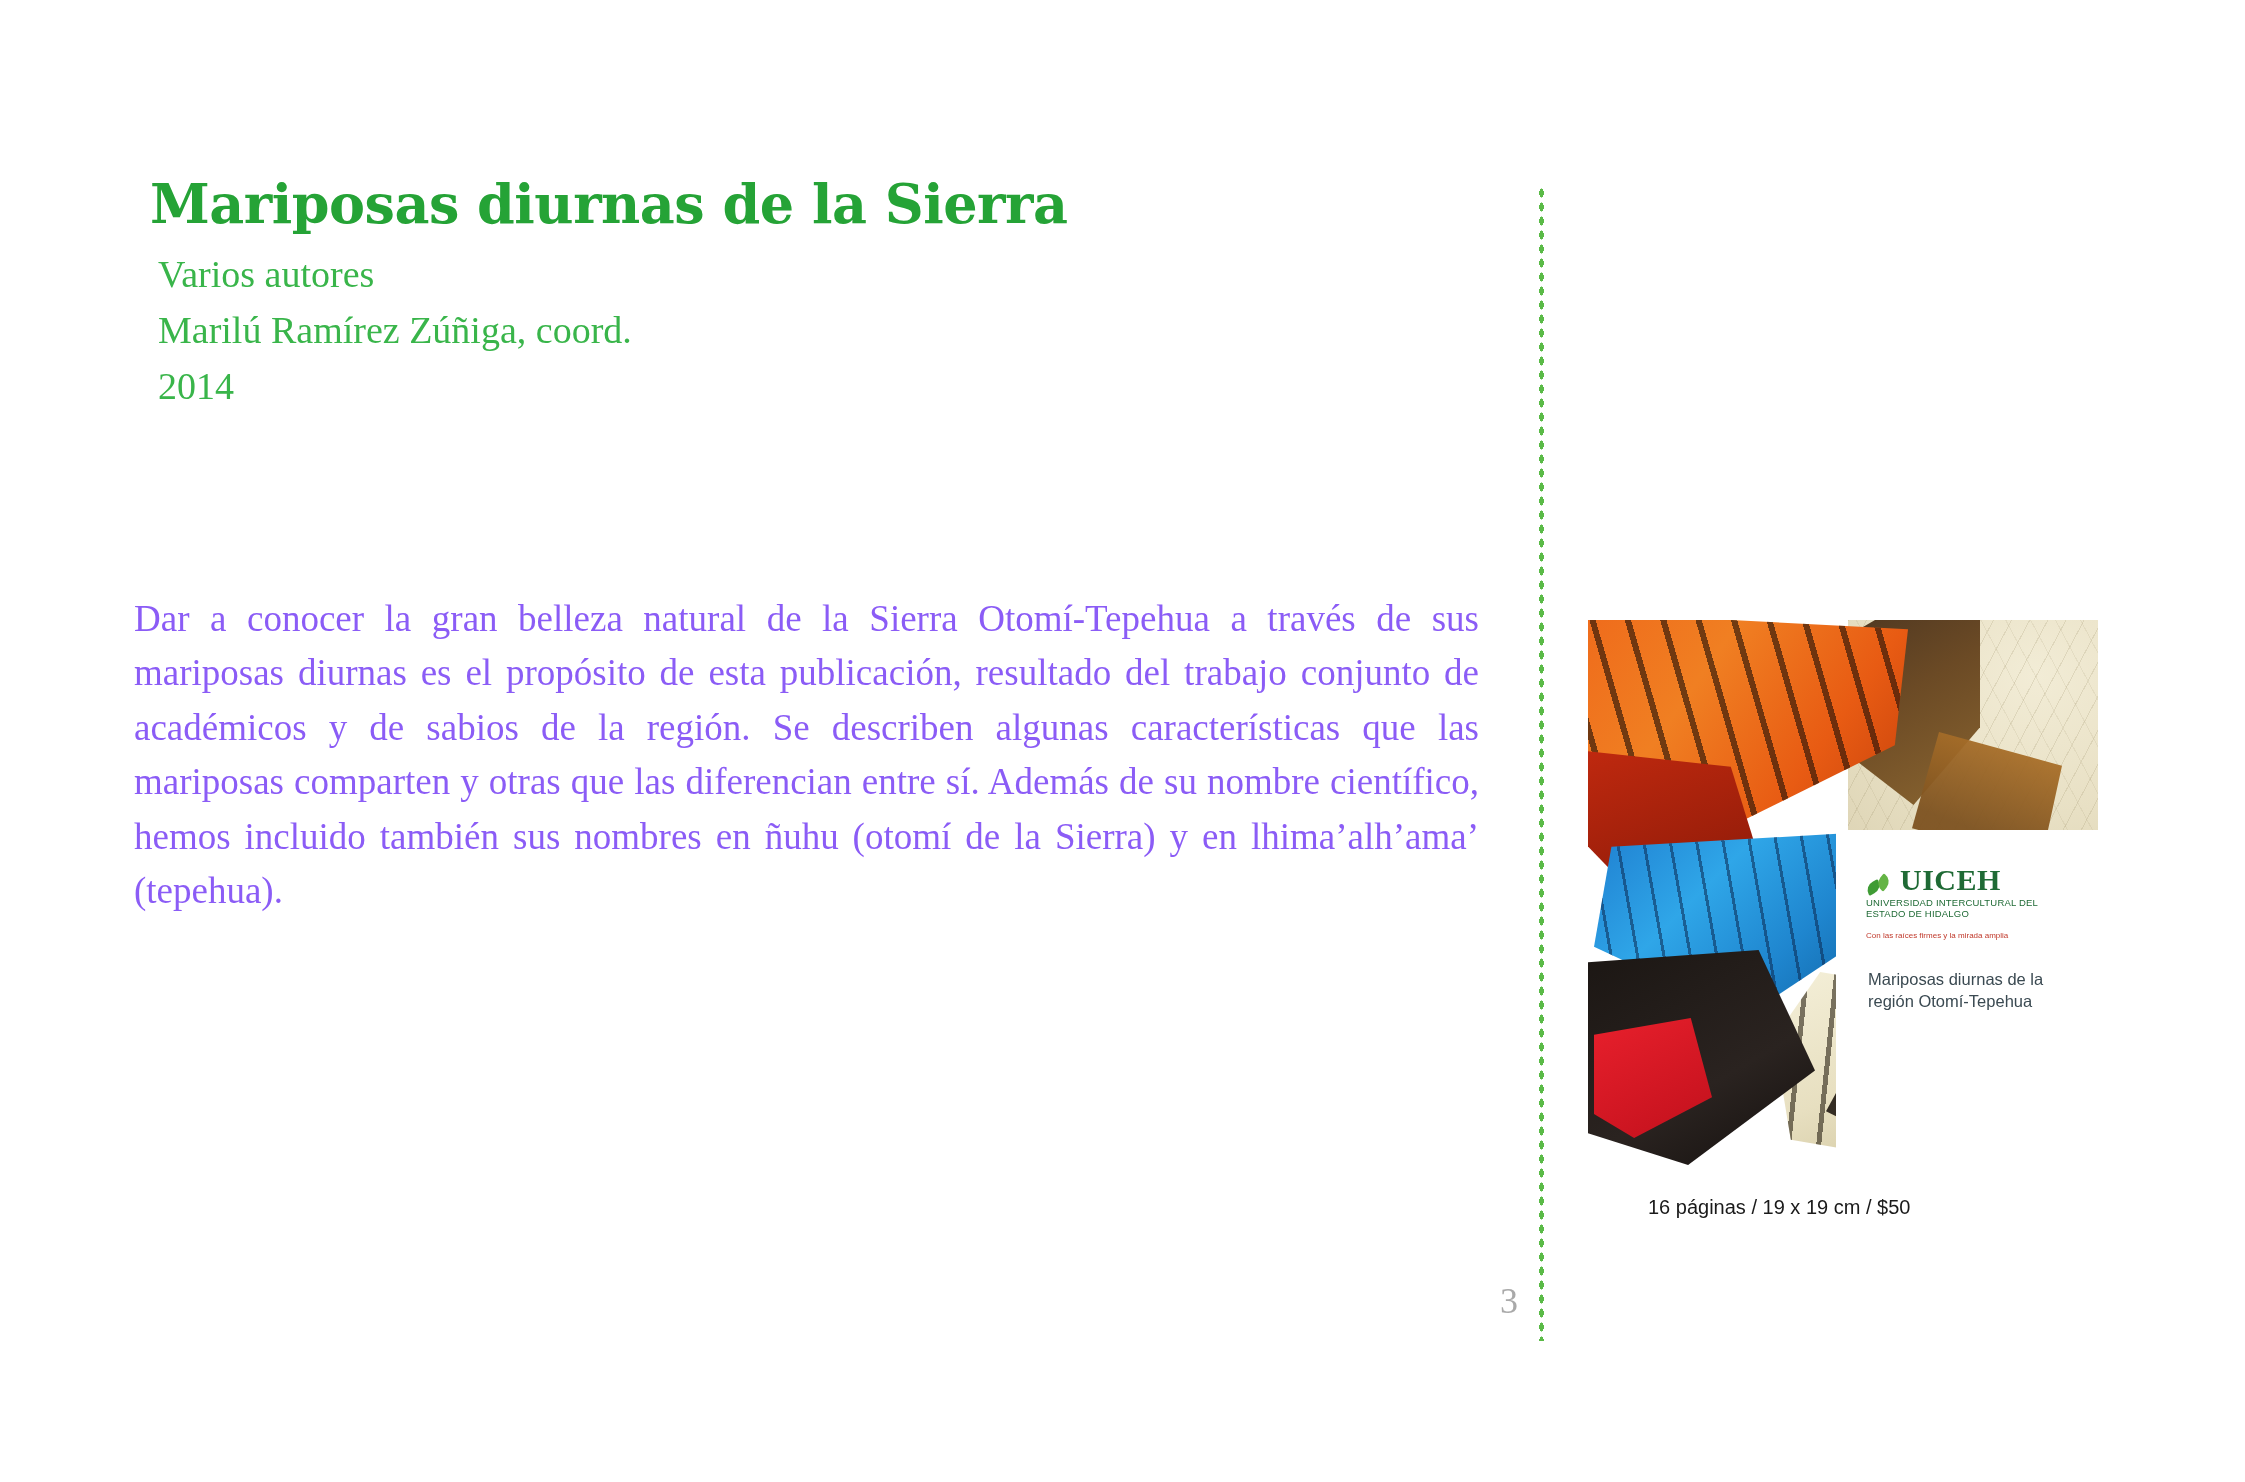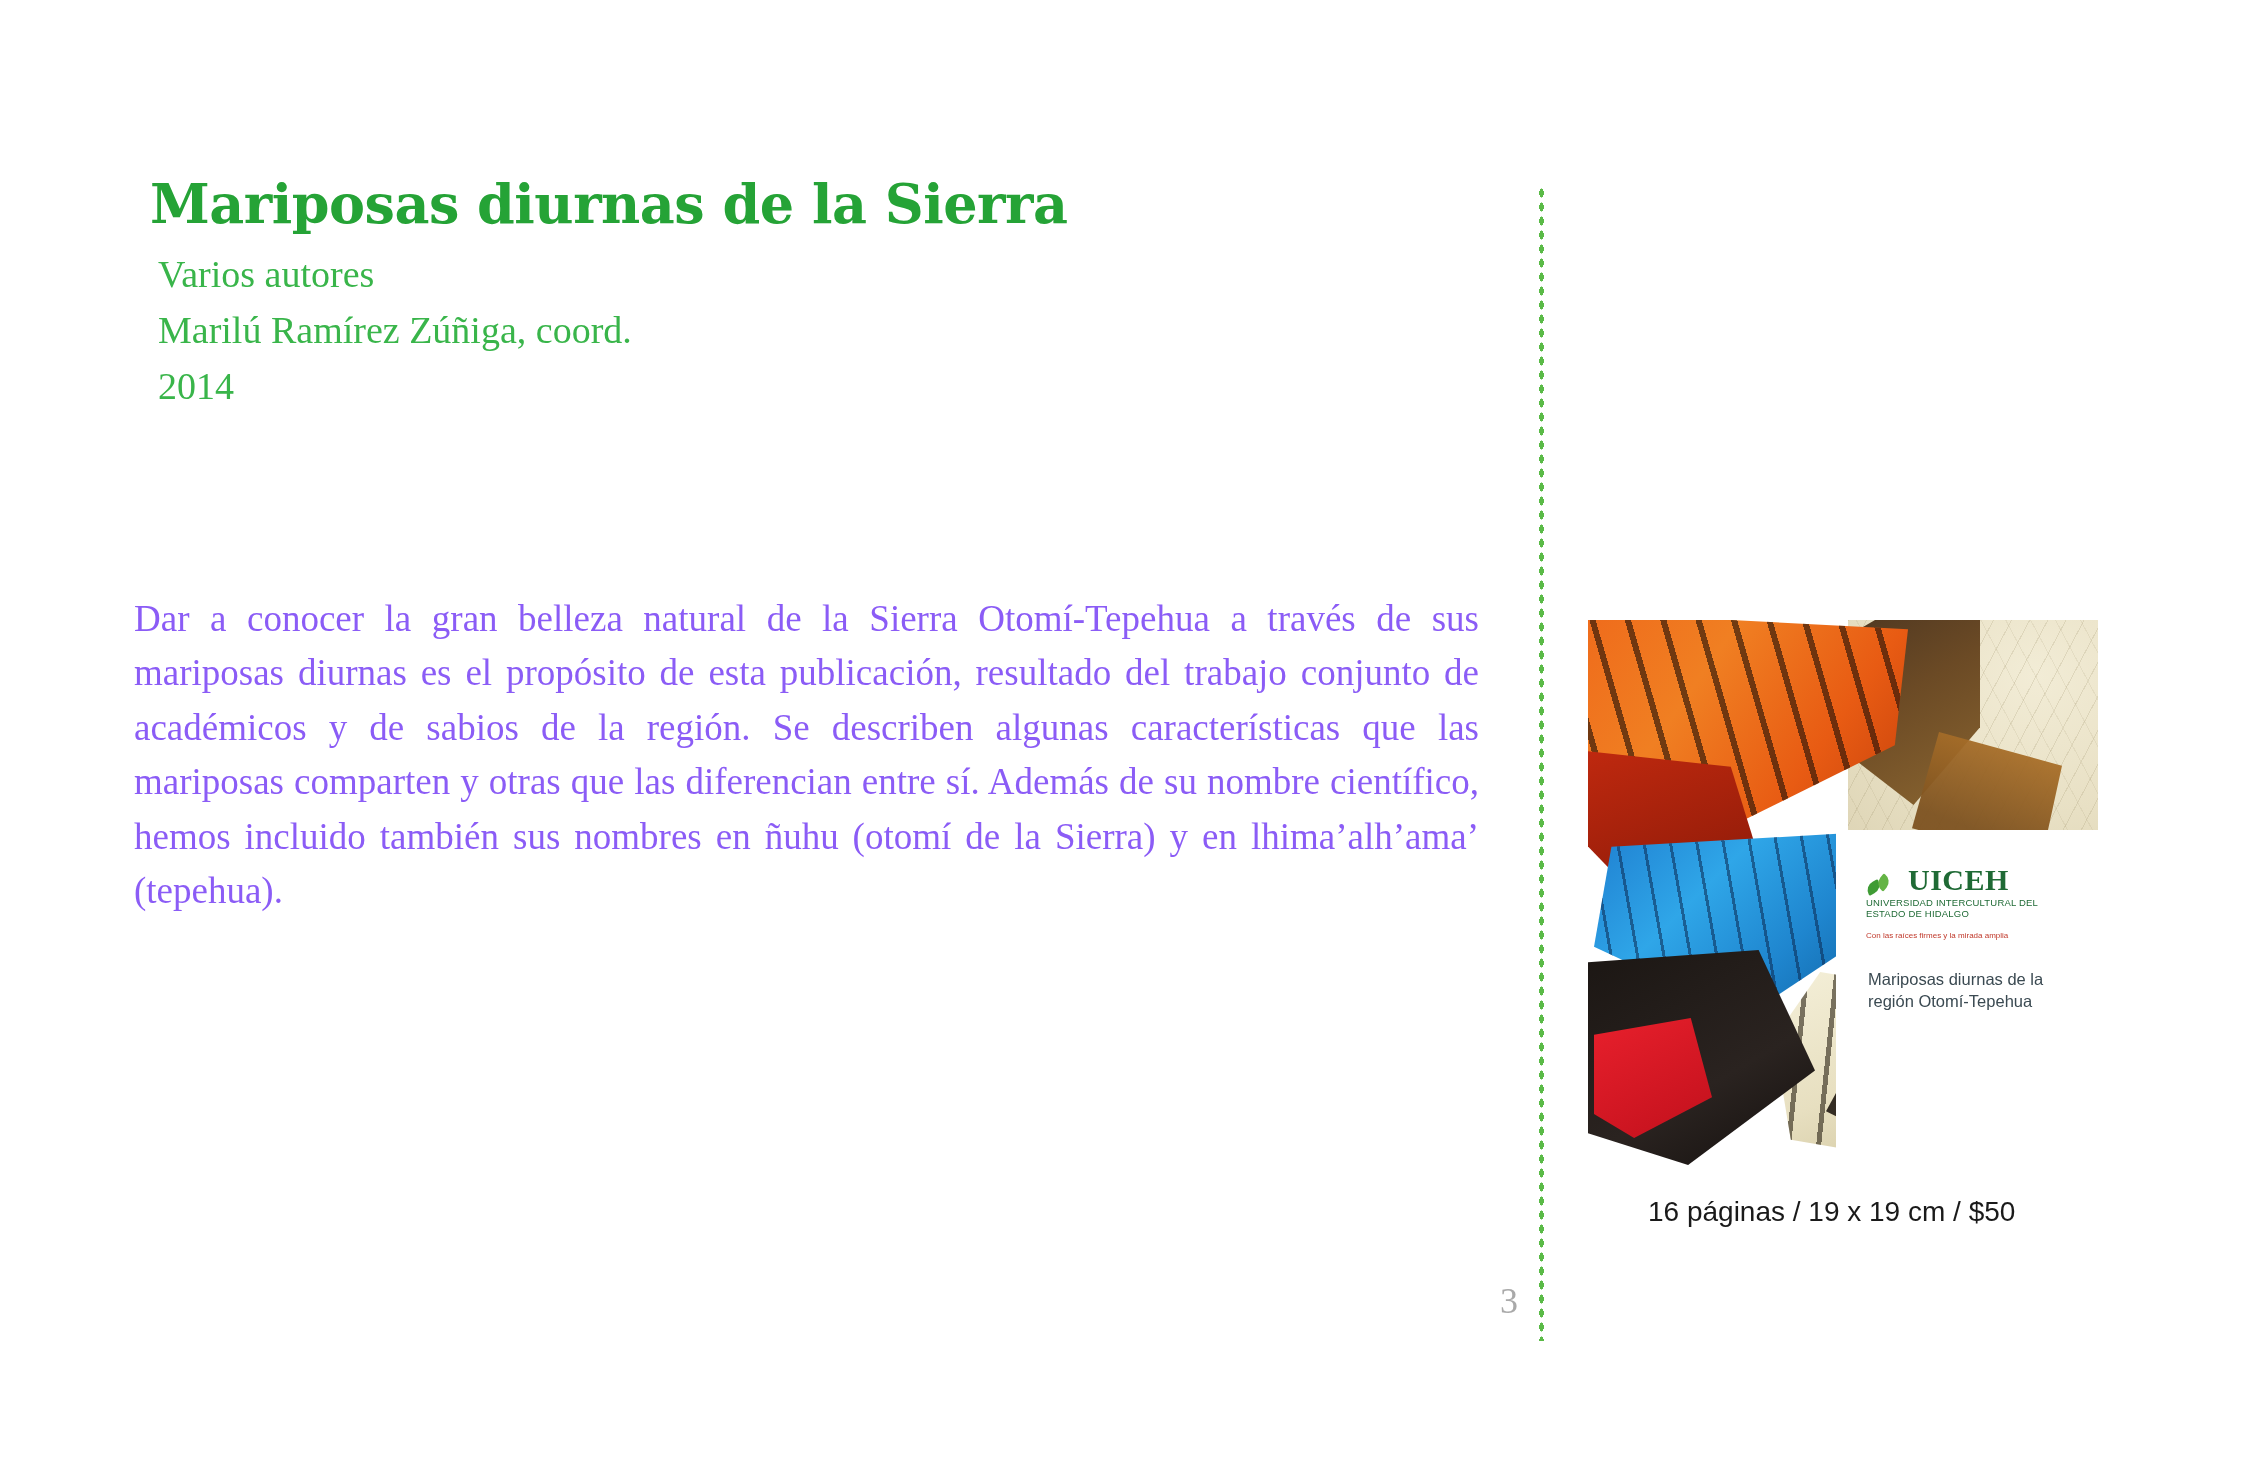--- a/index.html
+++ b/index.html
@@ -247,21 +247,21 @@
   .logo-block {
     position: absolute;
     right: 22px;
     top: 245px;
     width: 210px;
     text-align: left;
   }
   .logo-row {
     display: flex;
     align-items: flex-end;
-    gap: 16px;
+    gap: 8px;
   }
   .logo-leaf {
     width: 26px;
     height: 22px;
     position: relative;
     flex: none;
   }
   .logo-leaf::before,
   .logo-leaf::after {
     content: "";
@@ -309,21 +309,21 @@
     color: #3b4a52;
     margin-top: 8px;
   }
 
   
   .caption {
     position: absolute;
     left: 1648px;
     top: 1196px;
     font-family: "Liberation Sans", sans-serif;
-    font-size: 28px;
+    font-size: 20px;
     color: #1a1a1a;
     white-space: nowrap;
   }
 </style>
 </head>
 <body>
 
 <div class="page">
 
   <div class="left-col">

